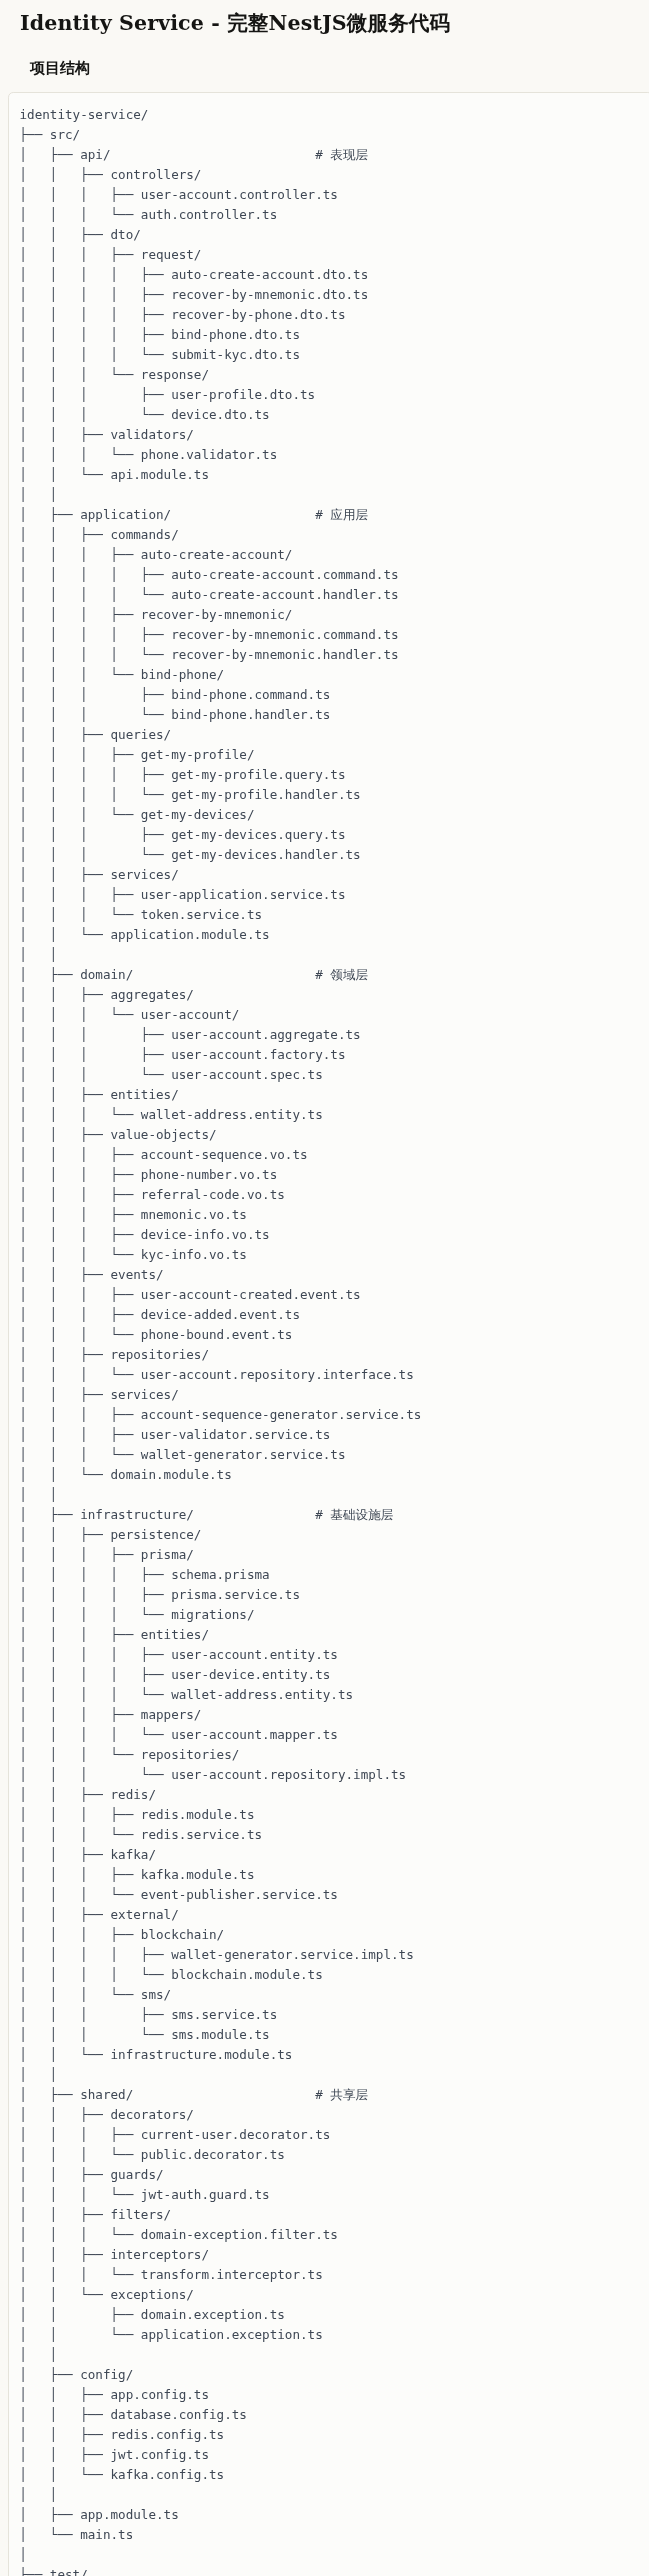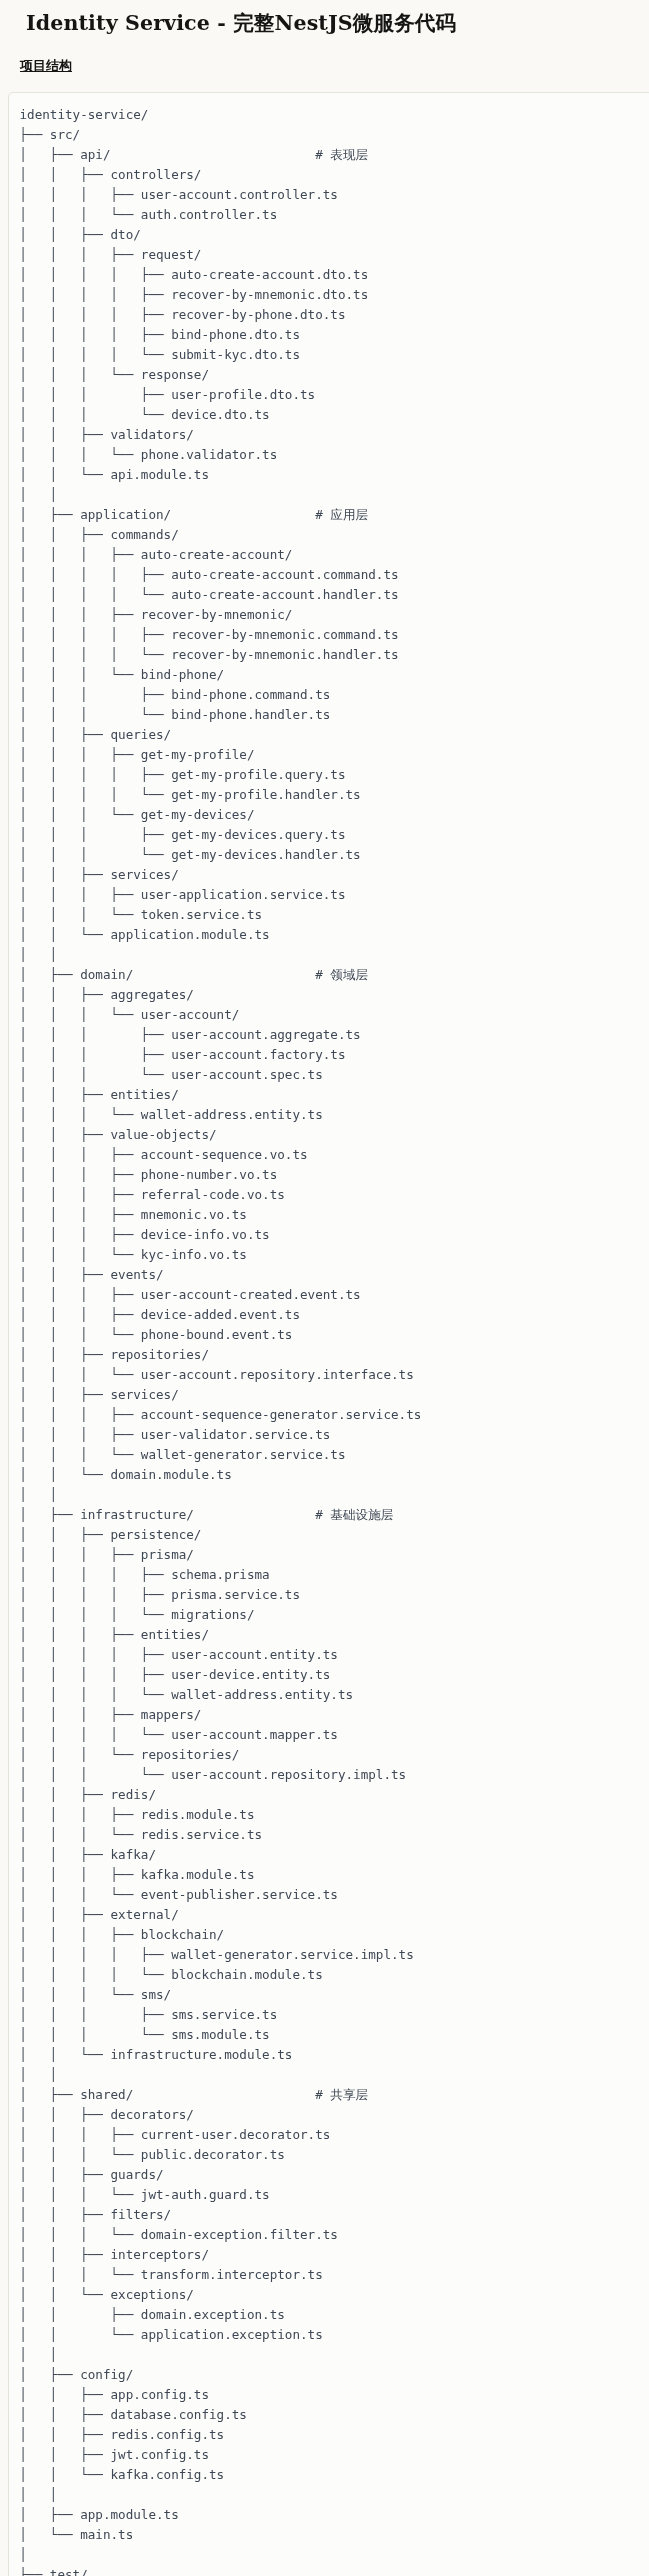--- a/index.html
+++ b/index.html
@@ -10,42 +10,41 @@
   }
   .page {
     position: relative;
     width: 649px;
     height: 3043px;
     overflow: hidden;
     background: #FAF9F5;
   }
   .page-title {
     position: absolute;
-    left: 26px;
+    left: 20px;
     top: 11.3px;
     margin: 0;
     font-family: "DejaVu Serif", serif;
     font-weight: 700;
     font-size: 20.6px;
     line-height: 1.2;
     color: #151513;
     letter-spacing: 0.1px;
     white-space: nowrap;
   }
   .section-heading {
     position: absolute;
-    left: 20px;
+    left: 30px;
     top: 58px;
     margin: 0;
     font-family: "Liberation Sans", sans-serif;
     font-weight: 700;
-    font-size: 13px;
+    font-size: 15px;
     line-height: 1.3;
     color: #151513;
-    text-decoration: underline;
   }
   .code-block {
     position: absolute;
     left: 8.2px;
     top: 92px;
     right: -4.1px;
     height: 2938px;
     background: #FCFCFA;
     border: 0.5px solid #E5E3DA;
     border-radius: 5.2px;

